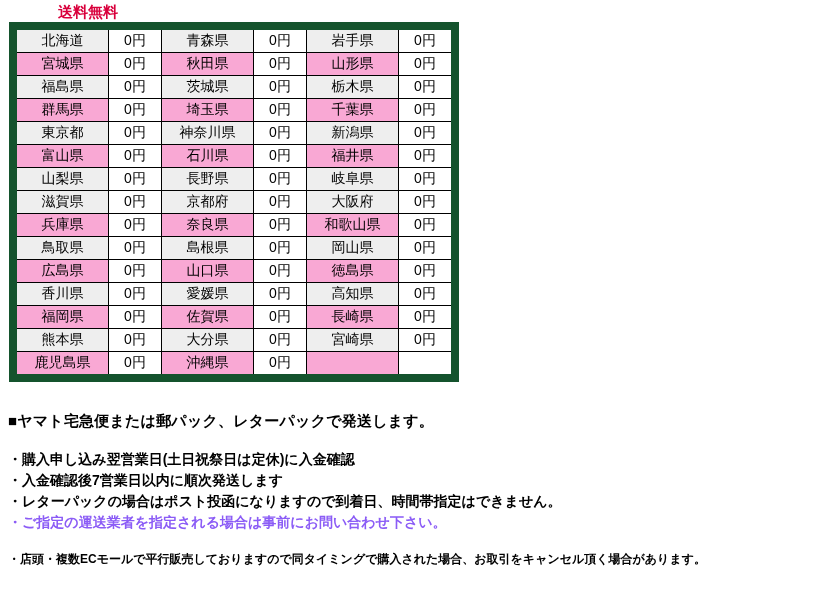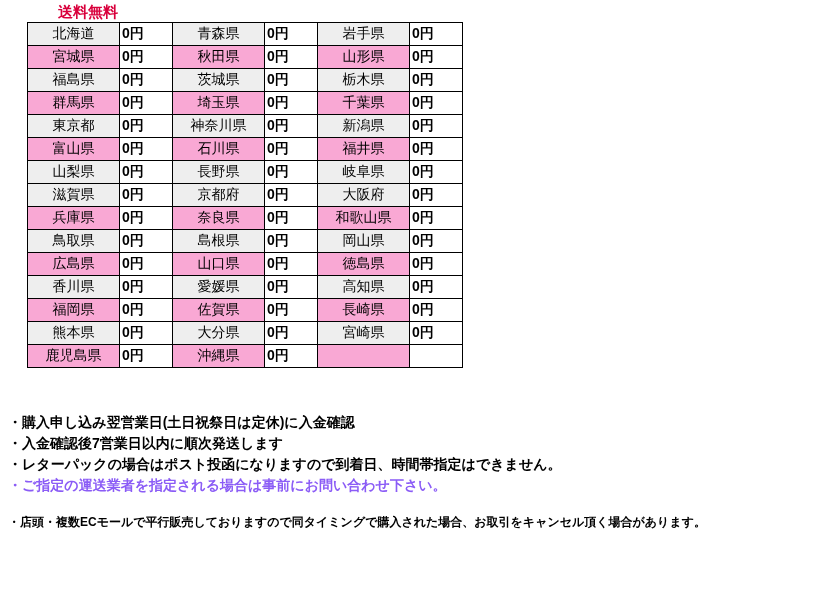--- a/index.html
+++ b/index.html
@@ -26,43 +26,42 @@
     left: 58px;
     top: 3px;
     font-size: 15px;
     font-weight: bold;
     color: #d9003c;
     letter-spacing: 0px;
     white-space: nowrap;
   }
   .pref-table {
     position: absolute;
-    left: 27px;
+    left: 9px;
     top: 22px;
     border-collapse: collapse;
     table-layout: fixed;
-    border: 1px solid #14532d;
+    border: 8px solid #14532d;
   }
   .pref-table td {
     border: 1px solid #000000;
     height: 22px;
     font-size: 14px;
     padding: 0 2px;
     vertical-align: middle;
   }
   .pref-table td.name {
     width: 87px;
     text-align: center;
     background: #eeeeee;
   }
   .pref-table td.price {
     width: 48px;
-    text-align: left;
+    text-align: center;
     background: #ffffff;
-    font-weight: bold;
   }
   .pref-table td.empty {
     background: #ffffff;
   }
   .pref-table tr.alt td.name {
     background: #f9a8d4;
   }
   .notes {
     position: absolute;
     left: 8px;
@@ -216,20 +215,21 @@
           <td class="price">0円</td>
           <td class="name">沖縄県</td>
           <td class="price">0円</td>
           <td class="name empty"></td>
           <td class="price empty"></td>
         </tr>
       </tbody>
   </table>
 
   <div class="notes">
+    <div class="note-head">■ヤマト宅急便または郵パック、レターパックで発送します。</div>
     <div>
         <div class="bullet">・購入申し込み翌営業日(土日祝祭日は定休)に入金確認</div>
         <div class="bullet">・入金確認後7営業日以内に順次発送します</div>
         <div class="bullet">・レターパックの場合はポスト投函になりますので到着日、時間帯指定はできません。</div>
         <div class="bullet red">・ご指定の運送業者を指定される場合は事前にお問い合わせ下さい。</div>
         <div class="bullet small">・店頭・複数ECモールで平行販売しておりますので同タイミングで購入された場合、お取引をキャンセル頂く場合があります。</div>
       </div>
   </div>
 
 </div>

